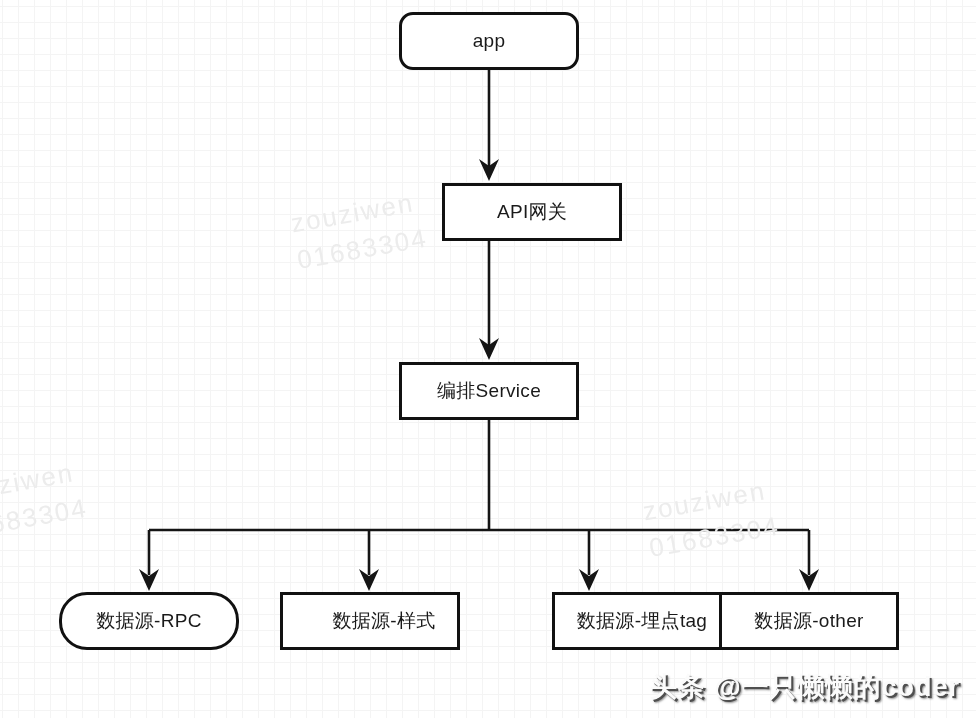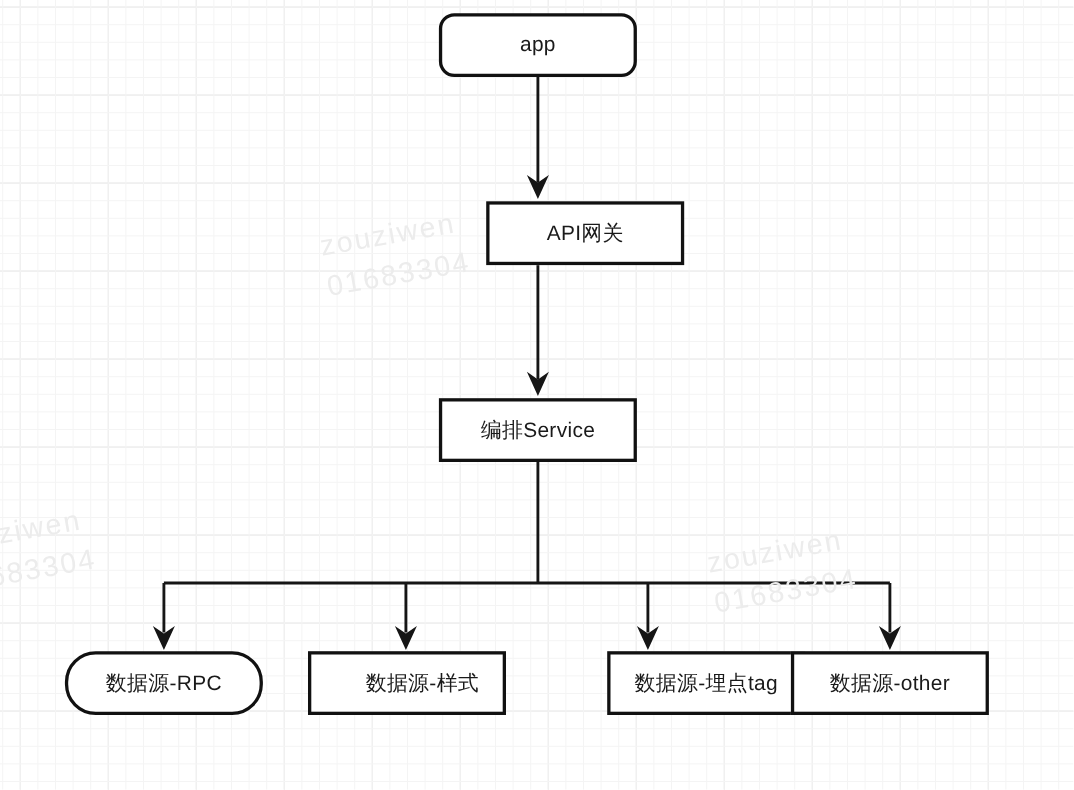--- a/index.html
+++ b/index.html
@@ -140,14 +140,15 @@
   </div>
 
   <div class="node" style="left:520px; top:592px;margin-left:32px;">
     <span>数据源-埋点tag</span>
   </div>
 
   <div class="node" style="left:719px; top:592px;">
     <span>数据源-other</span>
   </div>
 
+  <div class="credit">头条 @一只懒懒的coder</div>
 
 </div>
 
 </body></html>

